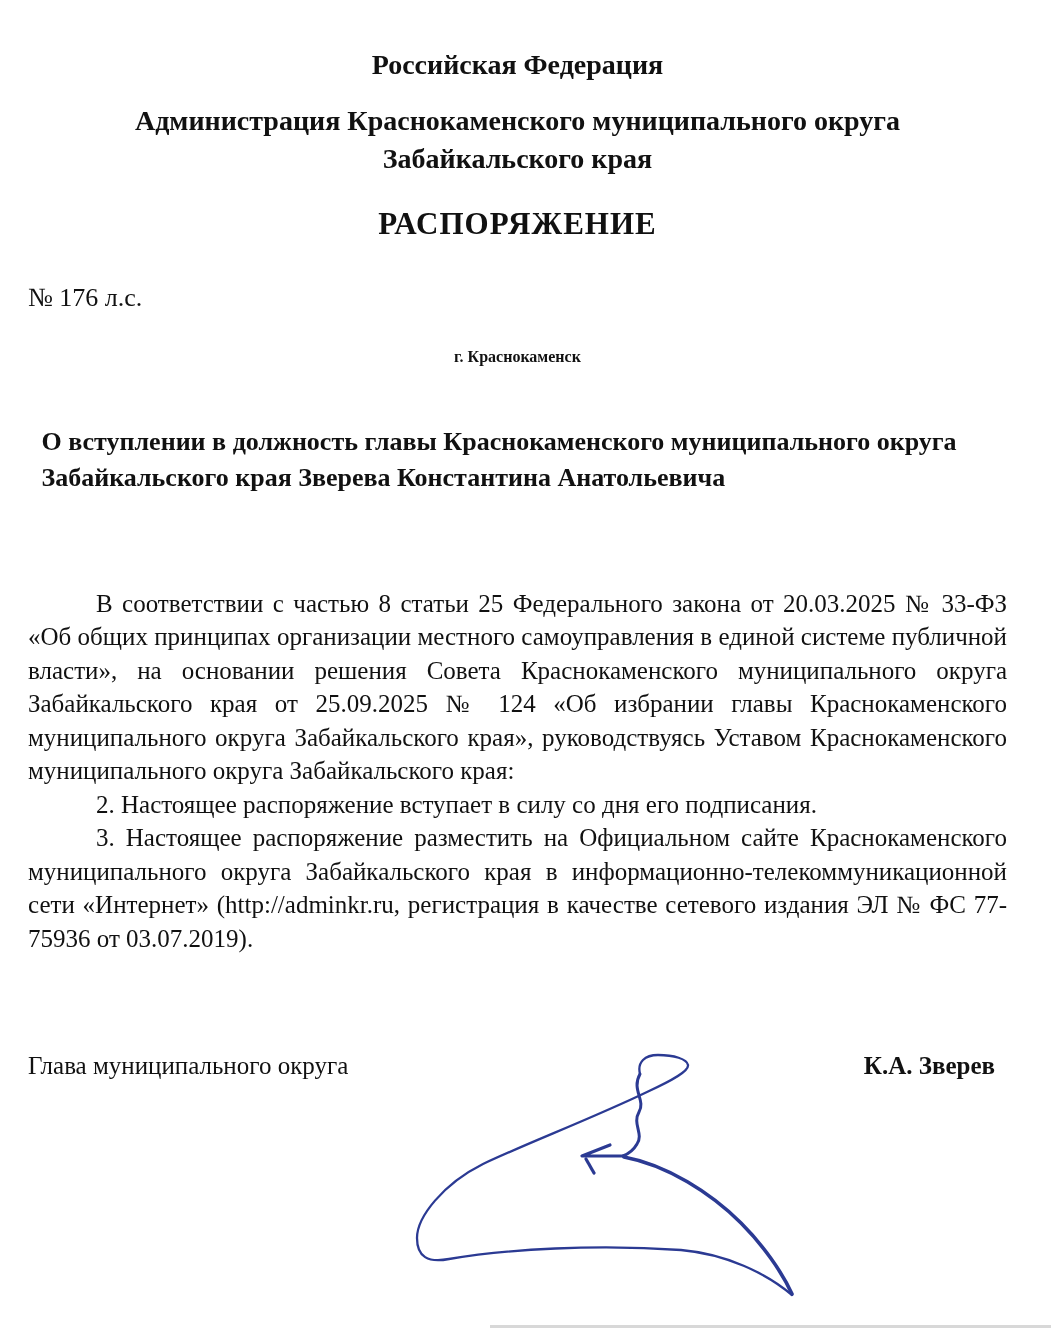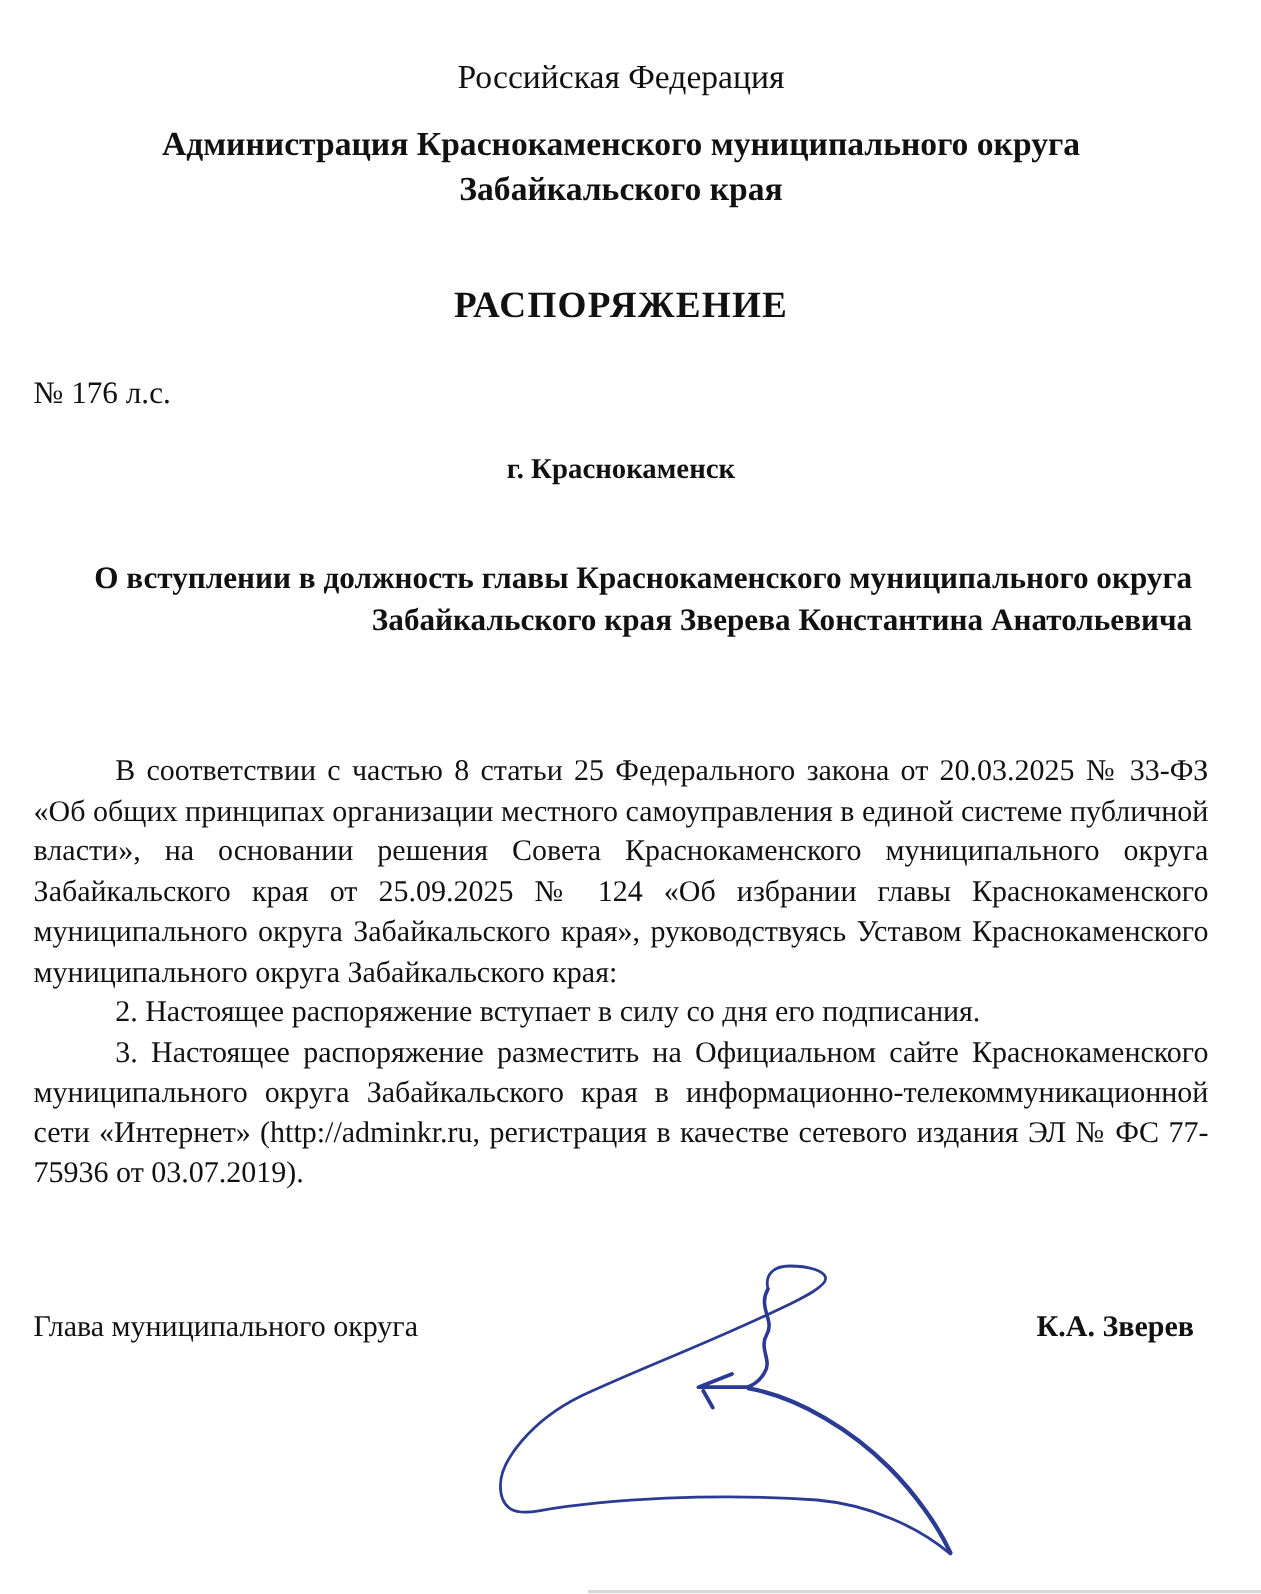--- a/index.html
+++ b/index.html
@@ -16,58 +16,58 @@
     font-family: "Liberation Serif", "DejaVu Serif", serif;
     color: #111111;
   }
   .inner {
     padding: 0 44px 0 28px;
   }
   .head-country {
     margin-top: 48px;
     text-align: center;
     font-size: 28px;
-    font-weight: normal;
+    font-weight: bold;
     line-height: 1.2;
   }
   .head-org {
     margin: 20px auto 0 auto;
     max-width: 960px;
     text-align: center;
     font-size: 28px;
     font-weight: bold;
     line-height: 1.38;
   }
   .head-type {
-    margin-top: 56px;
+    margin-top: 26px;
     text-align: center;
     font-size: 31px;
     font-weight: bold;
     letter-spacing: 1px;
     line-height: 1.2;
   }
   .date-row {
     margin-top: 40px;
     display: flex;
     justify-content: space-between;
     align-items: baseline;
     font-size: 26px;
     line-height: 1.2;
   }
   .city {
     margin-top: 34px;
     text-align: center;
-    font-size: 24px;
+    font-size: 16px;
     font-weight: bold;
     line-height: 1.2;
   }
   .subject {
     margin: 58px auto 0 auto;
     max-width: 952px;
-    text-align: right;
+    text-align: left;
     font-size: 26px;
     font-weight: bold;
     line-height: 1.35;
   }
   .body {
     margin-top: 92px;
   }
   .body p {
     margin: 0;
     font-size: 25px;

